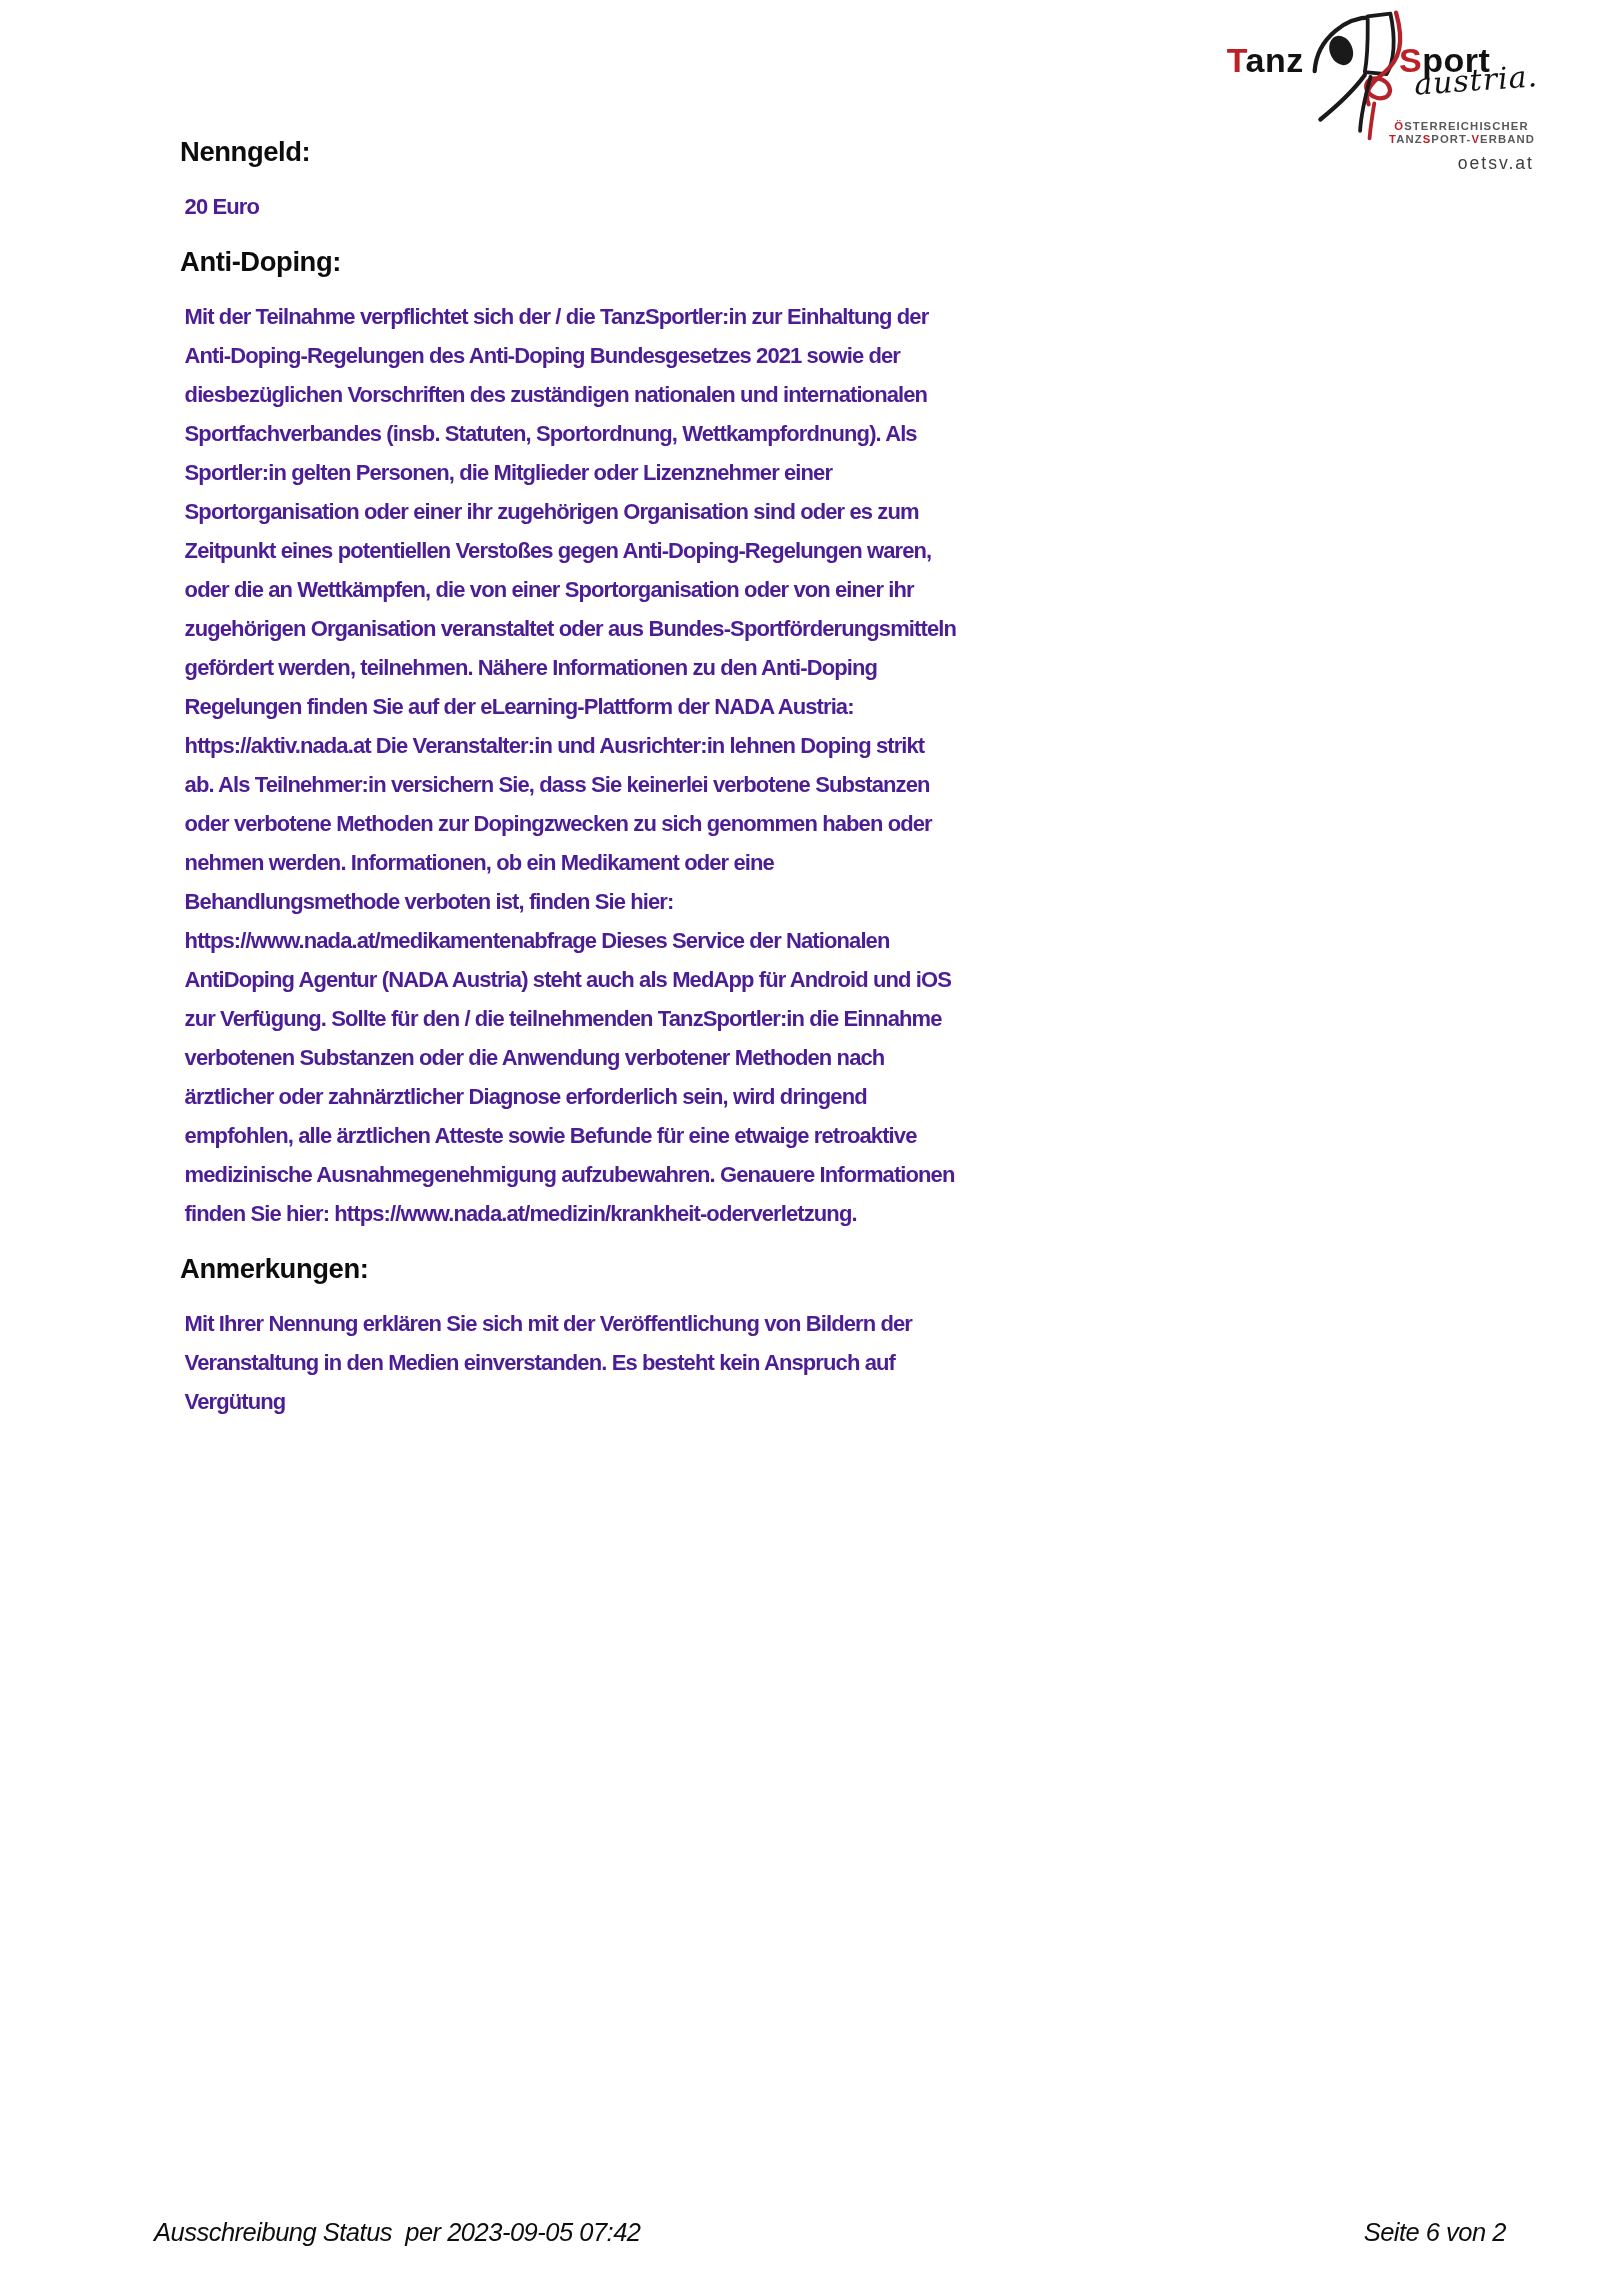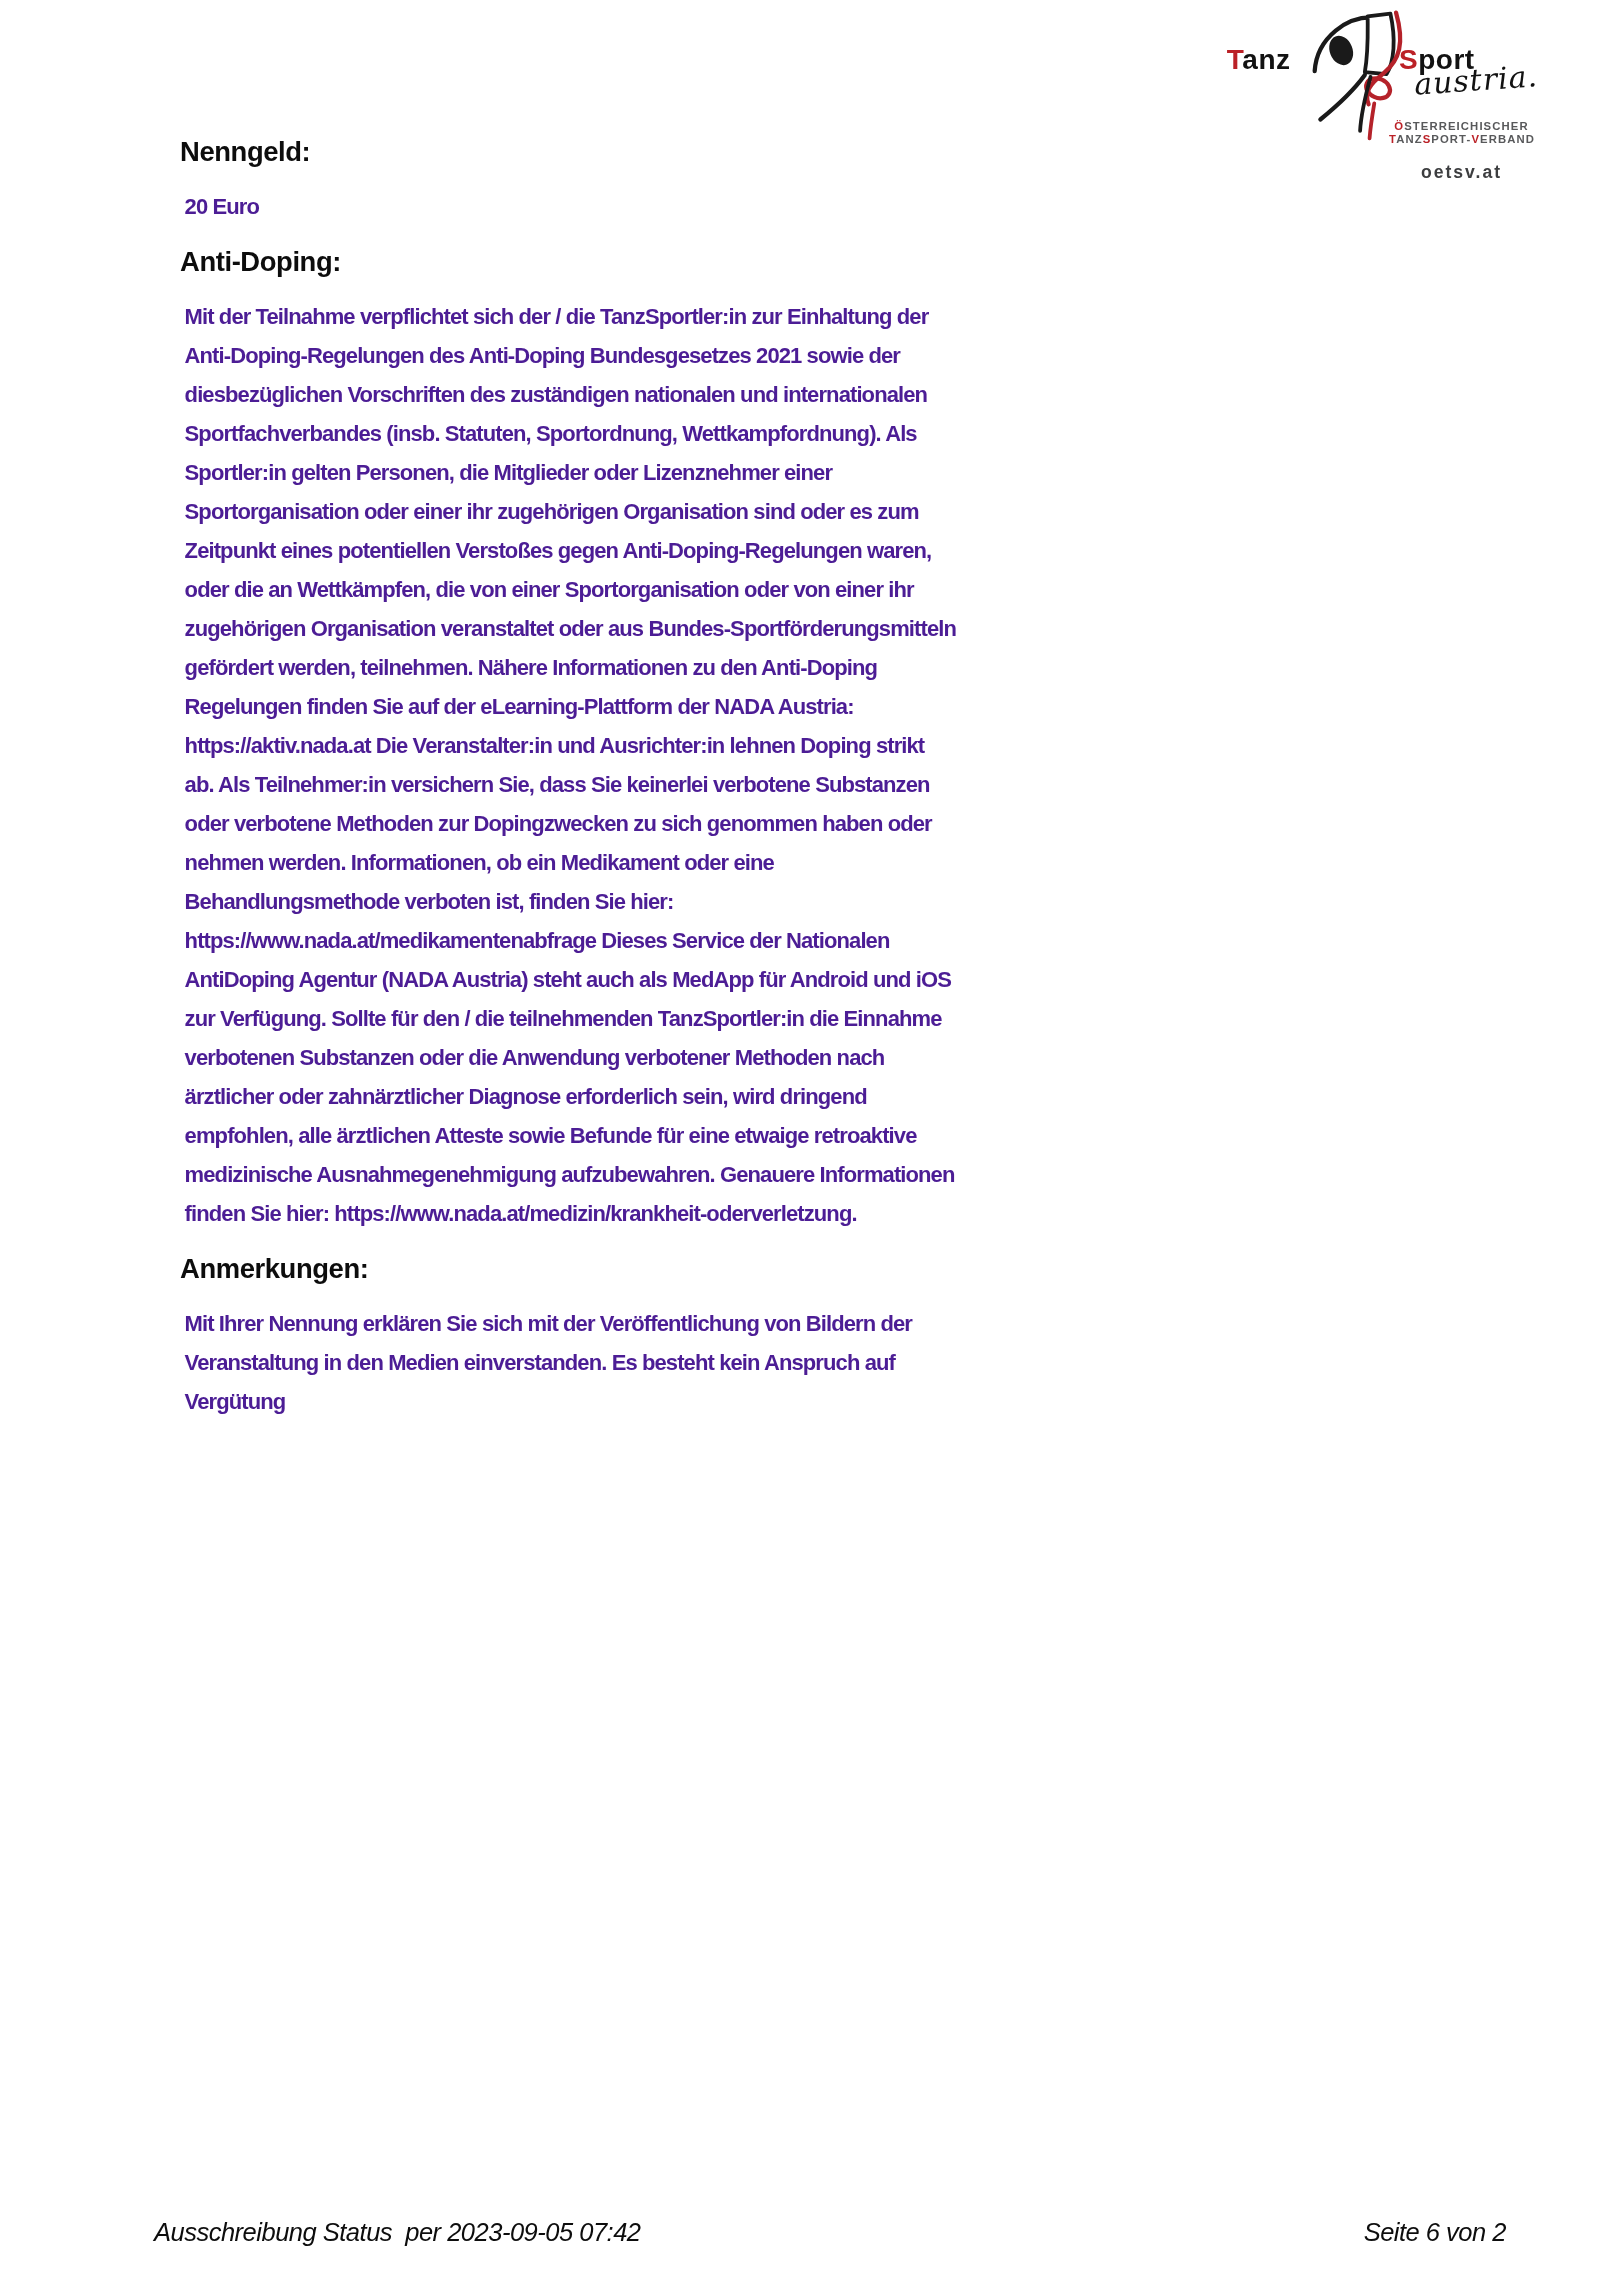--- a/index.html
+++ b/index.html
@@ -46,21 +46,21 @@
   .logo {
     position: absolute;
     left: 1215px;
     top: 5.9px;
     width: 363px;
     height: 172px;
   }
   .logo .word {
     position: absolute;
     top: 37px;
-    font-size: 28px;
+    font-size: 34px;
     font-weight: bold;
     line-height: 34px;
     letter-spacing: 0.5px;
     color: #121212;
     white-space: nowrap;
   }
   .logo .word-tanz { left: 11.8px; }
   .logo .word-sport { left: 184px; }
   .logo .accent { color: #bb2127; }
   .logo .script {
@@ -86,26 +86,27 @@
   }
   .logo .subline {
     font-size: 11.3px;
     font-weight: bold;
     letter-spacing: 1.1px;
     line-height: 12.7px;
     color: #58595b;
     white-space: nowrap;
   }
   .logo .website {
-    margin-top: 17px;
+    margin-top: 8px;
     font-size: 17.6px;
-    font-weight: bold;
+    font-weight: normal;
     letter-spacing: 2px;
     color: #3d3e40;
     white-space: nowrap;
+    text-align: right;
   }
   .dancers {
     position: absolute;
     left: 94px;
     top: 0px;
   }
 
   
   .footer-left, .footer-right {
     position: absolute;

